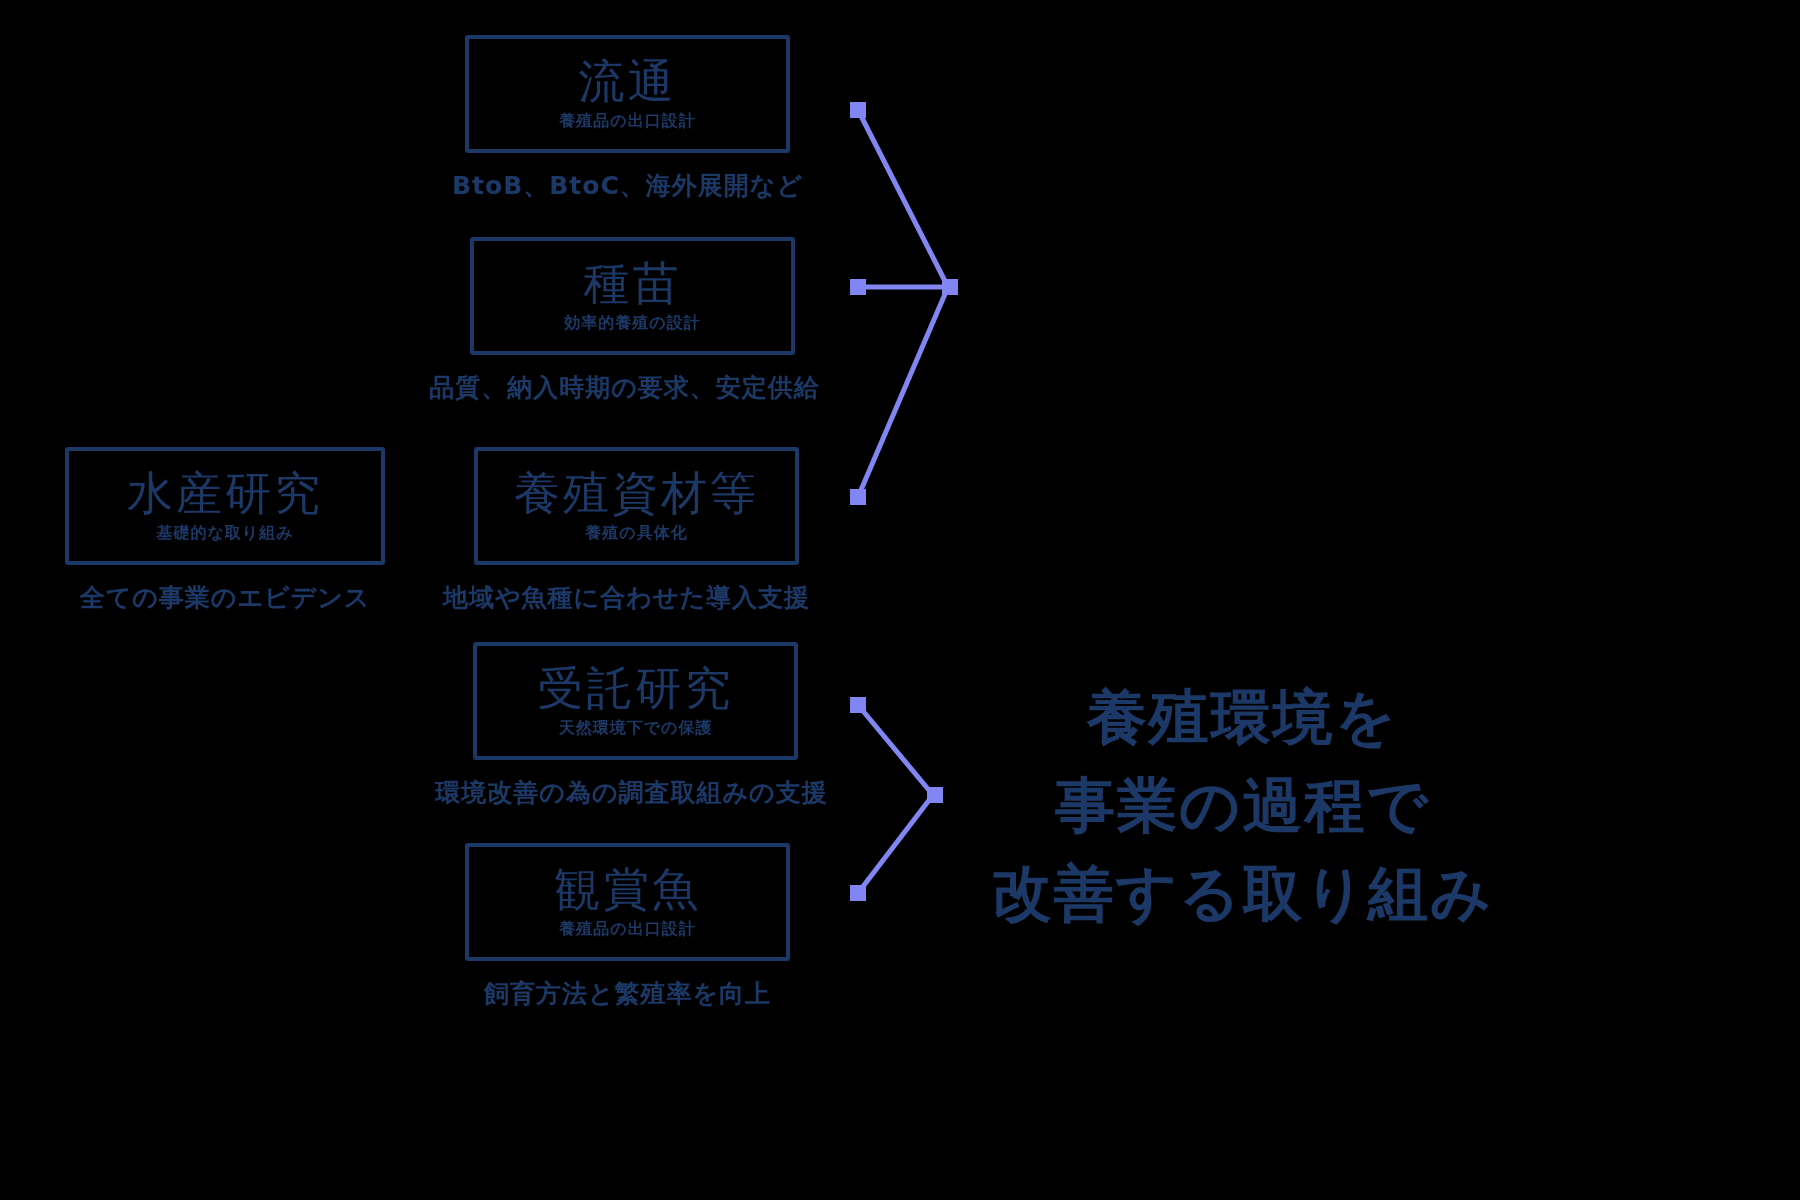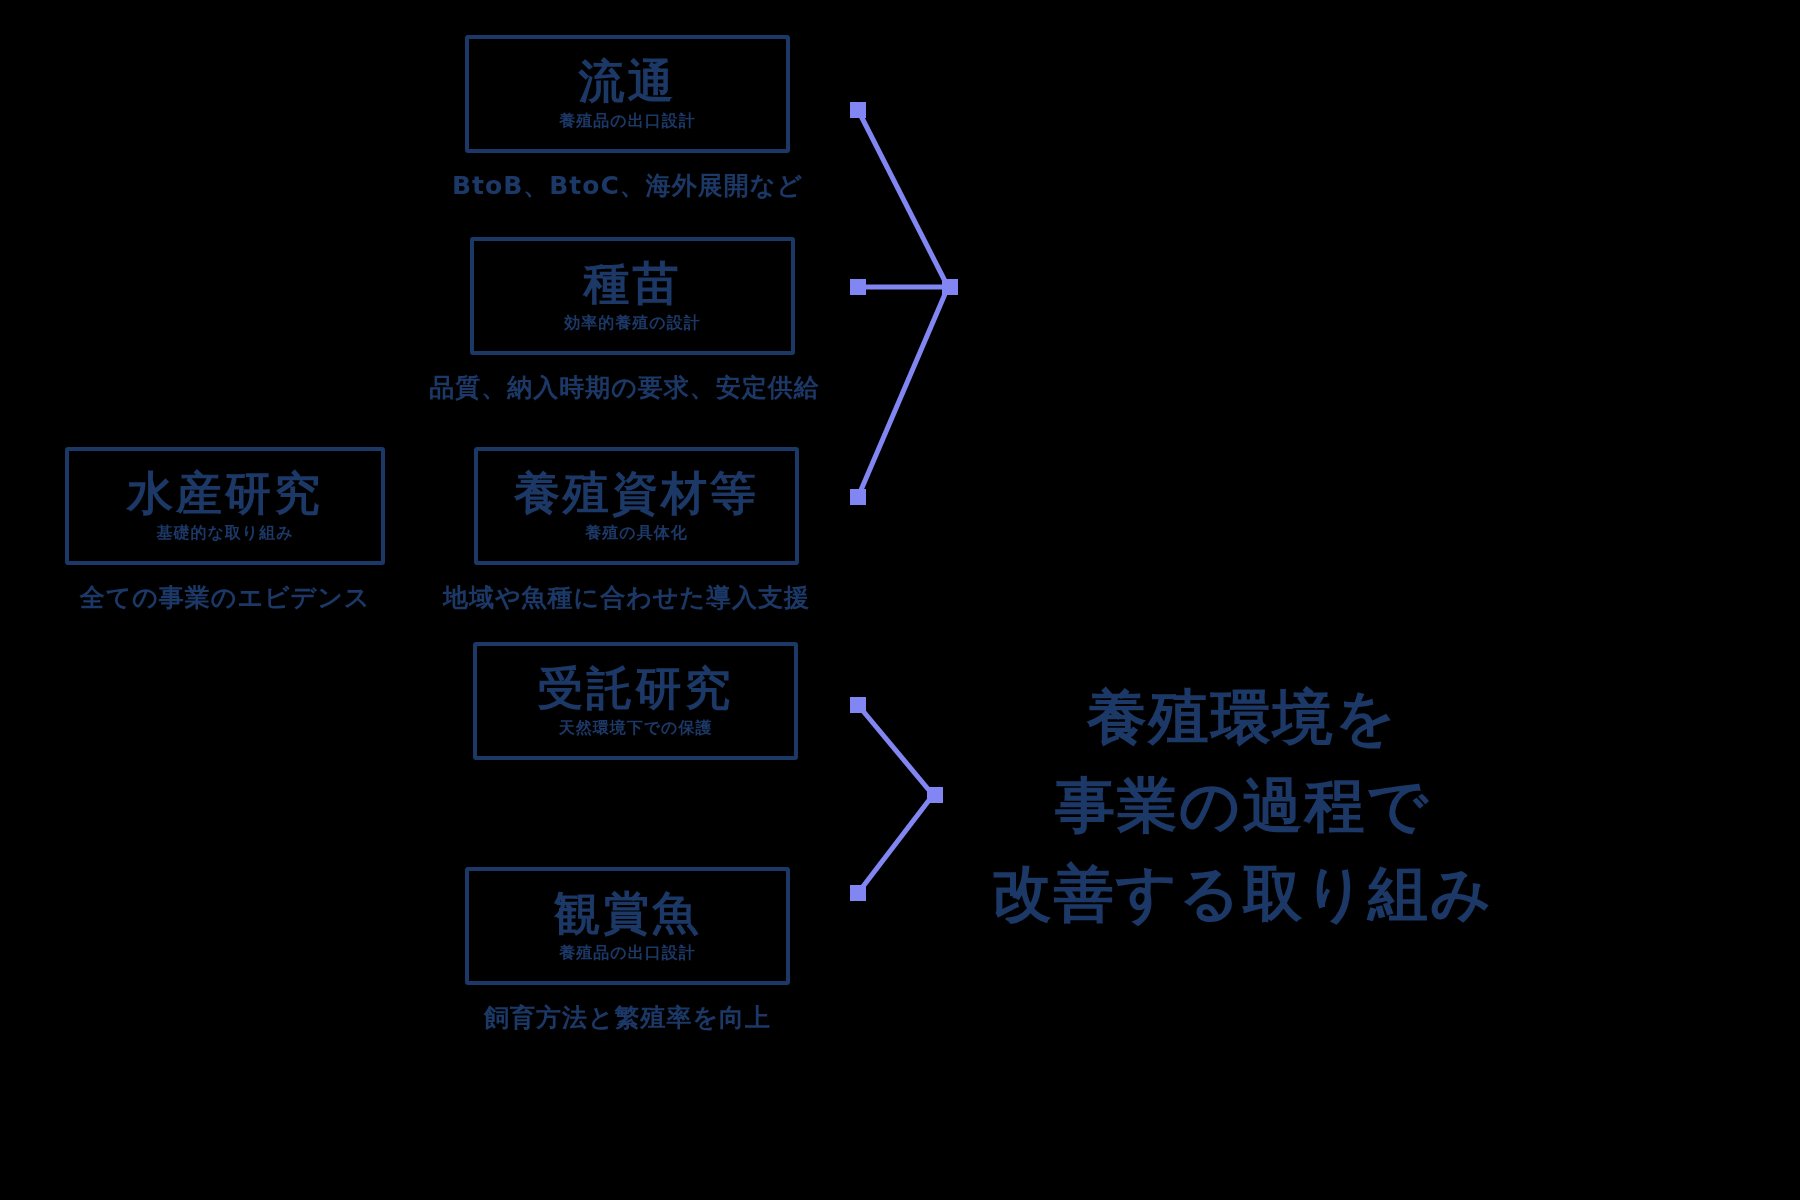--- a/index.html
+++ b/index.html
@@ -22,21 +22,21 @@
     box-sizing:border-box;
     width:100%;height:118px;
     border:4px solid var(--navy);
     border-radius:3px;
     display:flex;flex-direction:column;
     align-items:center;justify-content:center;
     gap:4px;
     background:transparent;
   }
   .box-title{
-    font-size:46px;font-weight:bold;
+    font-size:46px;font-weight:normal;
     letter-spacing:3px;line-height:1.1;
     white-space:nowrap;
   }
   .box-subtitle{
     font-size:16px;font-weight:bold;
     letter-spacing:1px;white-space:nowrap;
   }
   .box-caption{
     position:absolute;top:134px;left:50%;
     transform:translateX(-50%);
@@ -106,23 +106,24 @@
       <div class="box-subtitle">養殖の具体化</div>
     </div>
     <div class="box-caption">地域や魚種に合わせた導入支援</div>
   </div>
 
   <div class="box-group" style="left:465px;top:642px;padding-left:8px;">
     <div class="box">
       <div class="box-title">受託研究</div>
       <div class="box-subtitle">天然環境下での保護</div>
     </div>
+    <div class="box-caption">環境改善の為の調査取組みの支援</div>
   </div>
 
-  <div class="box-group" style="left:465px;top:867px;">
+  <div class="box-group" style="left:465px;top:843px;">
     <div class="box">
       <div class="box-title">観賞魚</div>
       <div class="box-subtitle">養殖品の出口設計</div>
     </div>
     <div class="box-caption">飼育方法と繁殖率を向上</div>
   </div>
 
 
   <div class="headline" style="left:950px;top:673px;width:585px;">
     <div>養殖環境を</div>

